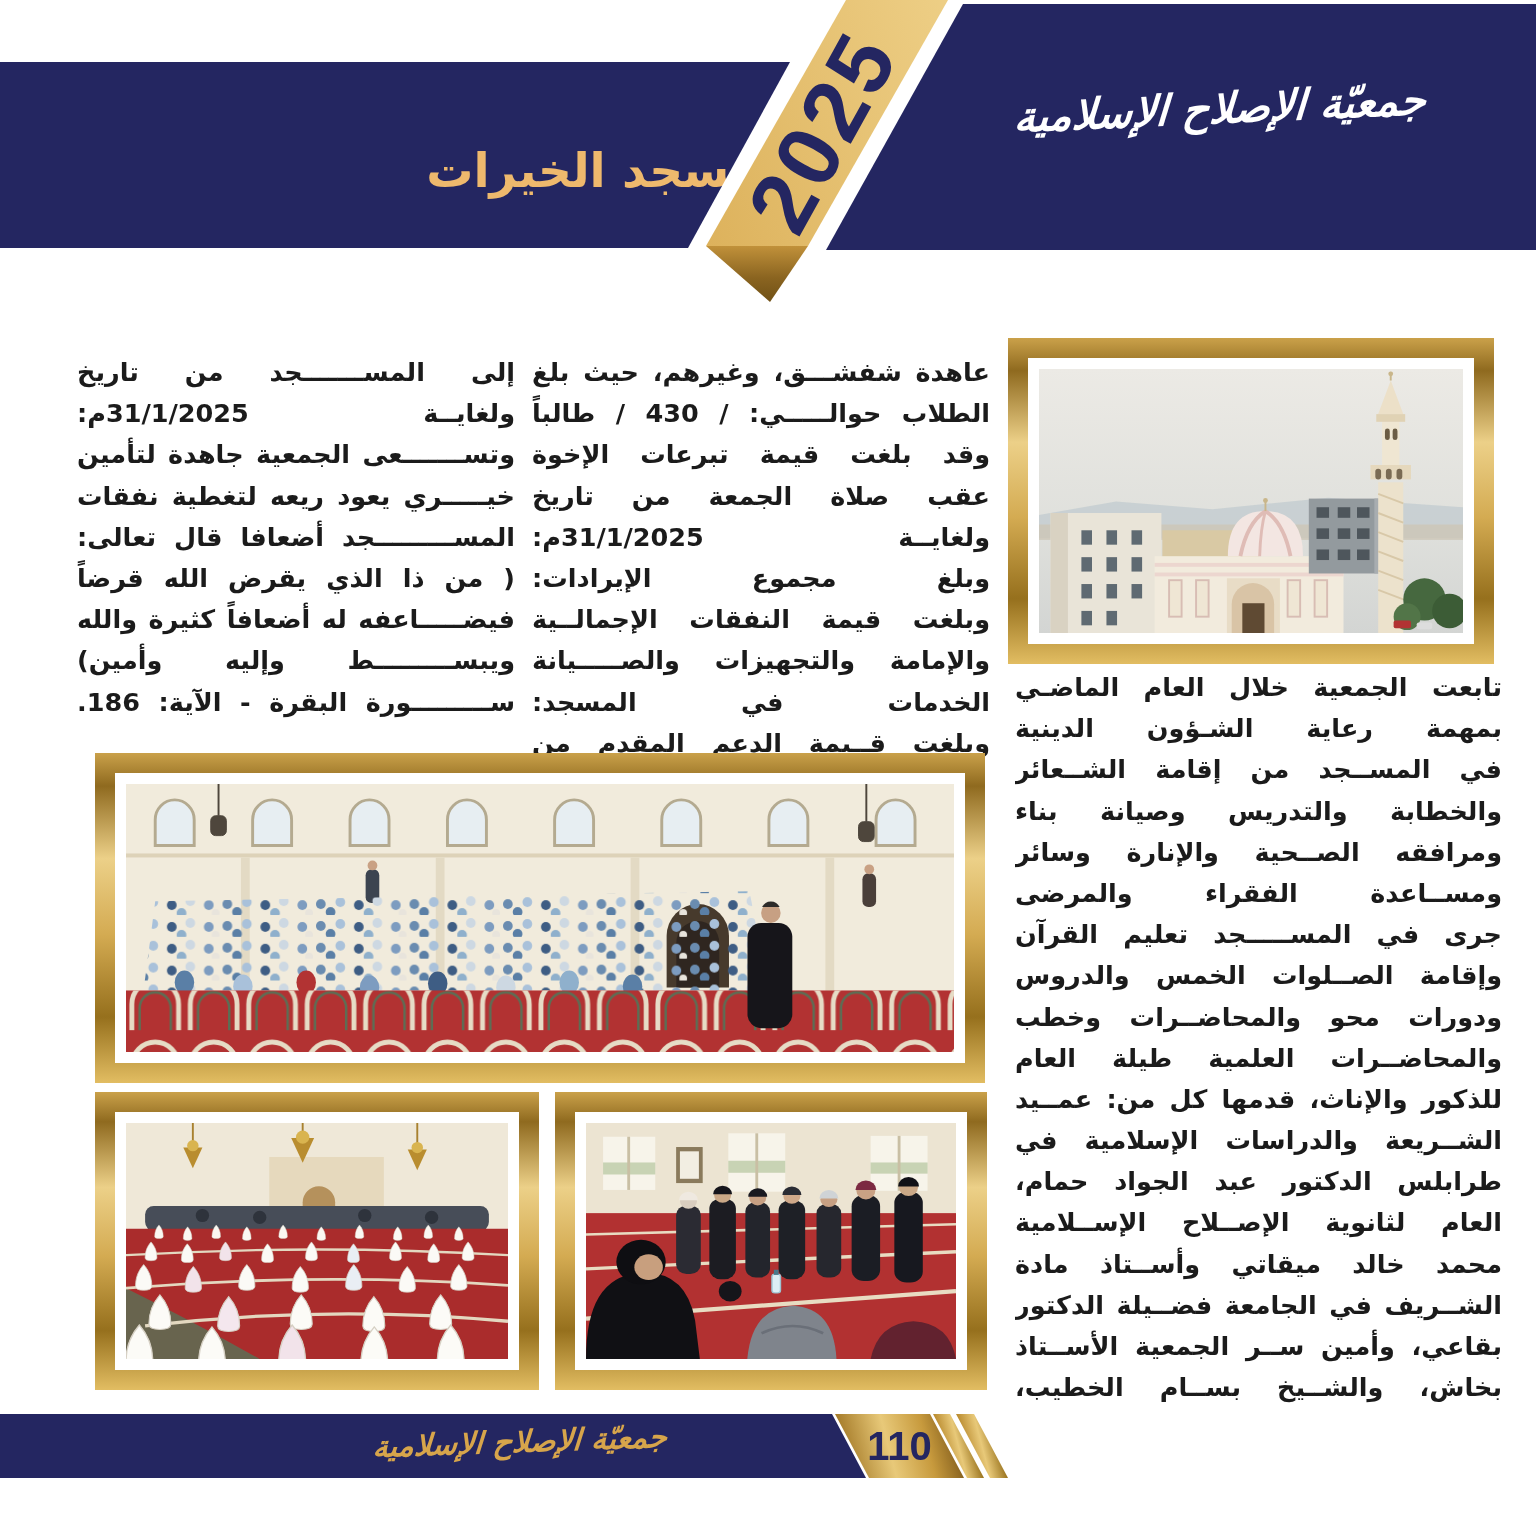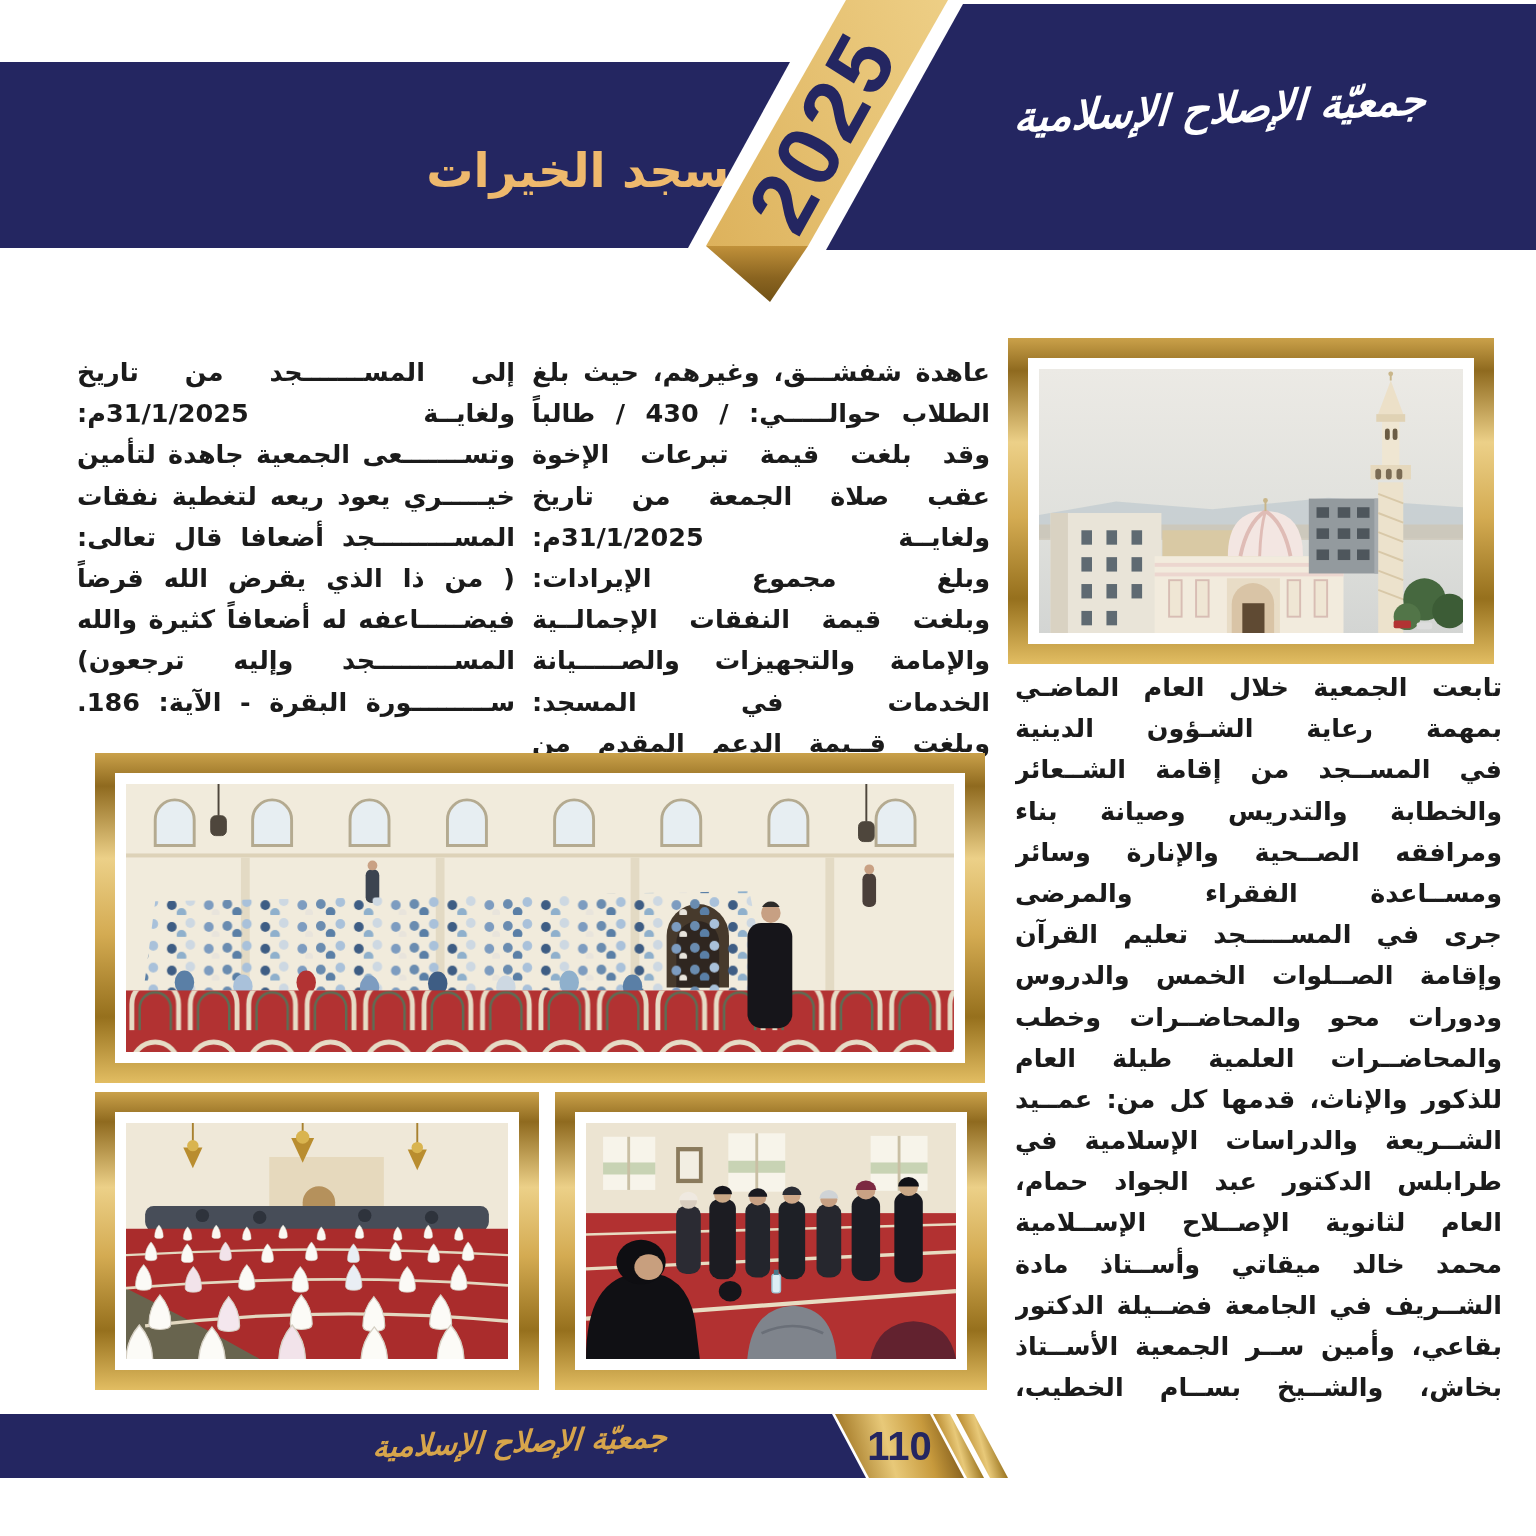--- a/index.html
+++ b/index.html
@@ -199,21 +199,21 @@
       <div class="tline">وبلغت قــيمة الدعم المقدم من الجمعــية</div>
     </div>
   <div class="col" style="left:77px;top:352px;width:438px;">
       <div class="tline">إلى المســـــــجد من تاريخ  26/2/2024م</div>
       <div class="tline">ولغايــة 31/1/2025م: ⁦/237'749'000/⁩ل.ل.</div>
       <div class="tline">وتســـــــعى الجمعية جاهدة لتأمين وقف</div>
       <div class="tline">خيـــــري يعود ريعه لتغطية نفقات خدمات</div>
       <div class="tline">المســـــــــجد أضعافا قال تعالى:</div>
       <div class="tline">( من ذا الذي يقرض الله قرضاً حســـــناً</div>
       <div class="tline">فيضـــــاعفه له أضعافاً كثيرة والله يقبض</div>
-      <div class="tline">المســـــــــجد وإليه ترجعون)</div>
+      <div class="tline">ويبســـــــــط وإليه وأمين)</div>
       <div class="tline">ســـــــــورة البقرة - الآية: 186.</div>
     </div>
 
   <div class="frame" style="left:95px;top:753px;width:890px;height:330px;">
     <div class="mat">
       <svg viewBox="0 0 850 270" preserveAspectRatio="none">
         <defs>
           <pattern id="crowdp" width="96" height="22" patternUnits="userSpaceOnUse">
             <circle cx="8" cy="11" r="5" fill="#6a8cb0"></circle>
               <circle cx="28" cy="9" r="5" fill="#a9c1da"></circle>

